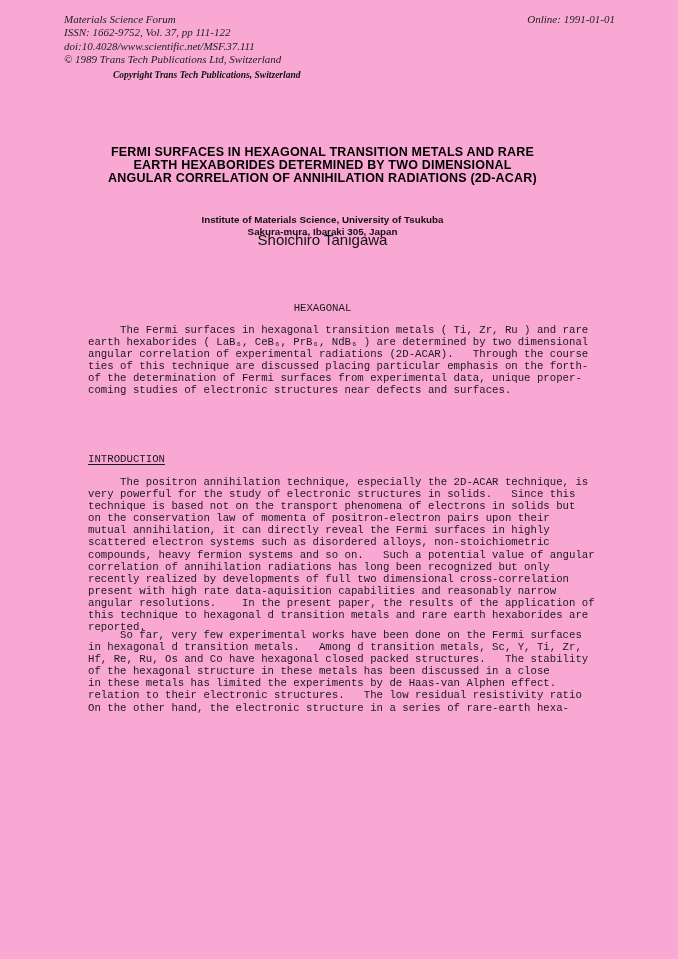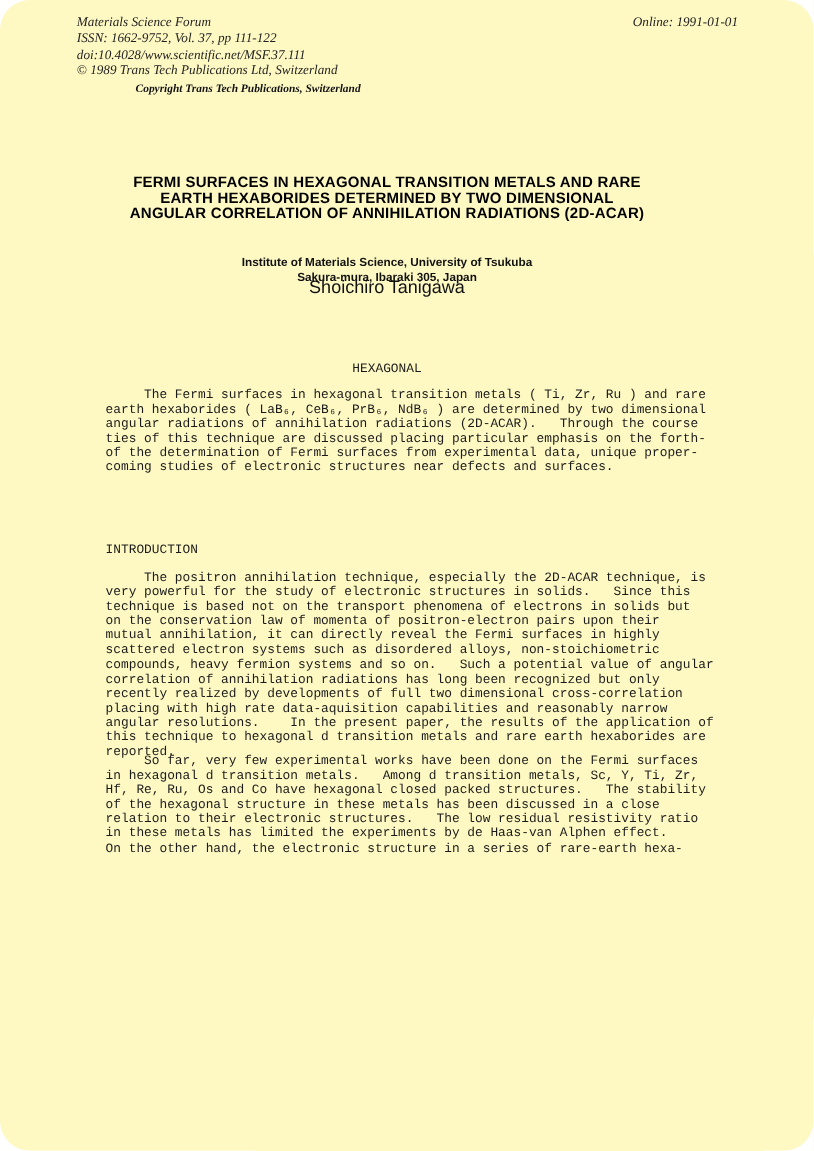--- a/index.html
+++ b/index.html
@@ -1,23 +1,22 @@
 <!DOCTYPE html>
 <html><head>
 <meta charset="utf-8">
 <style>
   html, body { margin: 0; padding: 0; background: #ffffff; }
   .page {
     position: relative;
     width: 678px;
     height: 959px;
-    background: #fef9c3;
+    background: #f9a8d4;
     color: #1b1b1b;
     overflow: hidden;
-    border-radius: 25px;
   }
   .serif-it { font: italic 11px/13.3px "Liberation Serif", "DejaVu Serif", serif; color: #222; }
   .hdr-left { position: absolute; left: 64px; top: 13px; }
   .hdr-right { position: absolute; left: 0; top: 13px; width: 615px; text-align: right; }
   .stamp {
     position: absolute; left: 113px; top: 70px;
     font: italic bold 9.5px/11px "Liberation Serif", "DejaVu Serif", serif;
     color: #111;
   }
   .title {
@@ -36,21 +35,21 @@
   }
   .affil {
     position: absolute; left: 0; top: 214px; width: 645px;
     text-align: center;
     font: bold 9.8px/12.3px "Liberation Sans", "DejaVu Sans", sans-serif;
     color: #111;
   }
   .mono { font: 10.7px/12.1px "Liberation Mono", "DejaVu Sans Mono", monospace; color: #1a1a1a; }
   .abs-head { position: absolute; left: 0; top: 302px; width: 645px; text-align: center; }
   .abs-body { position: absolute; left: 88px; top: 324px; }
-  .intro-head { position: absolute; left: 88px; top: 453px; text-underline-offset: 2px; }
+  .intro-head { position: absolute; left: 88px; top: 453px; text-decoration: underline; text-underline-offset: 2px; }
   .para1 { position: absolute; left: 88px; top: 476px; }
   .para2 { position: absolute; left: 88px; top: 629px; font-family: Liberation Mono, monospace; }
   .tline { white-space: pre; }
 </style>
 </head>
 <body>
 
 <div class="page">
 
   <div class="hdr-left serif-it">
@@ -75,47 +74,47 @@
   <div class="affil">
       <div class="tline">Institute of Materials Science, University of Tsukuba</div>
       <div class="tline">Sakura-mura, Ibaraki 305, Japan</div>
     </div>
 
   <div class="abs-head mono">HEXAGONAL</div>
 
   <div class="abs-body mono">
       <div class="tline">     The Fermi surfaces in hexagonal transition metals ( Ti, Zr, Ru ) and rare</div>
       <div class="tline">earth hexaborides ( LaB₆, CeB₆, PrB₆, NdB₆ ) are determined by two dimensional</div>
-      <div class="tline">angular radiations of annihilation radiations (2D-ACAR).   Through the course</div>
+      <div class="tline">angular correlation of experimental radiations (2D-ACAR).   Through the course</div>
       <div class="tline">ties of this technique are discussed placing particular emphasis on the forth-</div>
       <div class="tline">of the determination of Fermi surfaces from experimental data, unique proper-</div>
       <div class="tline">coming studies of electronic structures near defects and surfaces.</div>
     </div>
 
   <div class="intro-head mono">INTRODUCTION</div>
 
   <div class="para1 mono">
       <div class="tline">     The positron annihilation technique, especially the 2D-ACAR technique, is</div>
       <div class="tline">very powerful for the study of electronic structures in solids.   Since this</div>
       <div class="tline">technique is based not on the transport phenomena of electrons in solids but</div>
       <div class="tline">on the conservation law of momenta of positron-electron pairs upon their</div>
       <div class="tline">mutual annihilation, it can directly reveal the Fermi surfaces in highly</div>
       <div class="tline">scattered electron systems such as disordered alloys, non-stoichiometric</div>
       <div class="tline">compounds, heavy fermion systems and so on.   Such a potential value of angular</div>
       <div class="tline">correlation of annihilation radiations has long been recognized but only</div>
       <div class="tline">recently realized by developments of full two dimensional cross-correlation</div>
-      <div class="tline">placing with high rate data-aquisition capabilities and reasonably narrow</div>
+      <div class="tline">present with high rate data-aquisition capabilities and reasonably narrow</div>
       <div class="tline">angular resolutions.    In the present paper, the results of the application of</div>
       <div class="tline">this technique to hexagonal d transition metals and rare earth hexaborides are</div>
       <div class="tline">reported.</div>
     </div>
 
   <div class="para2 mono">
       <div class="tline">     So far, very few experimental works have been done on the Fermi surfaces</div>
       <div class="tline">in hexagonal d transition metals.   Among d transition metals, Sc, Y, Ti, Zr,</div>
       <div class="tline">Hf, Re, Ru, Os and Co have hexagonal closed packed structures.   The stability</div>
       <div class="tline">of the hexagonal structure in these metals has been discussed in a close</div>
+      <div class="tline">in these metals has limited the experiments by de Haas-van Alphen effect.</div>
       <div class="tline">relation to their electronic structures.   The low residual resistivity ratio</div>
-      <div class="tline">in these metals has limited the experiments by de Haas-van Alphen effect.</div>
       <div class="tline">On the other hand, the electronic structure in a series of rare-earth hexa-</div>
     </div>
 
 </div>
 
 </body></html>

